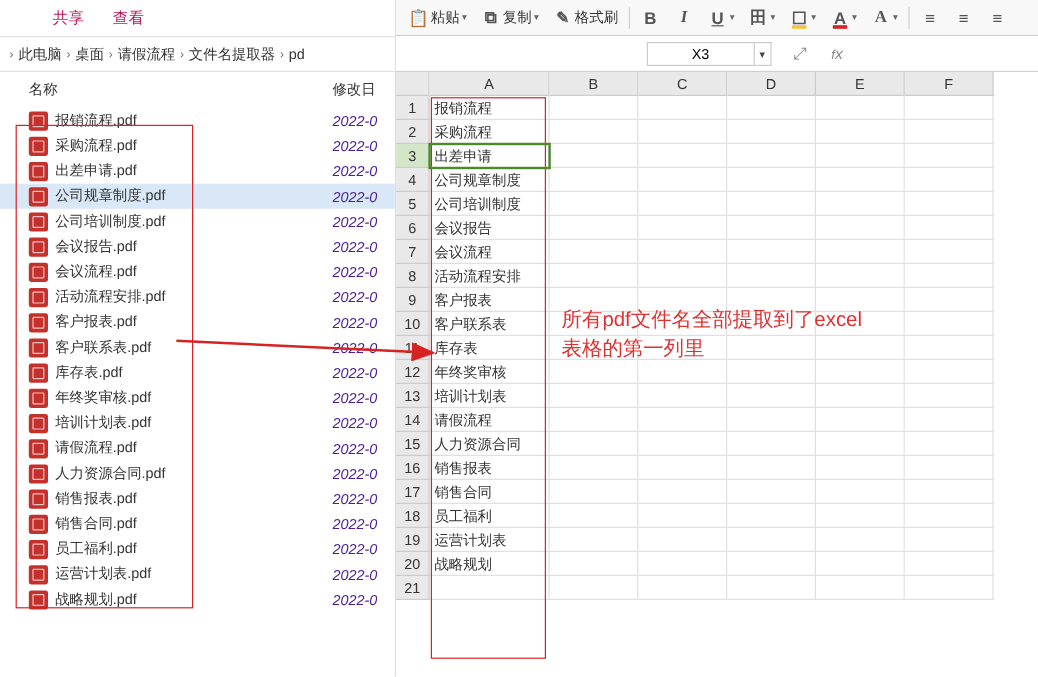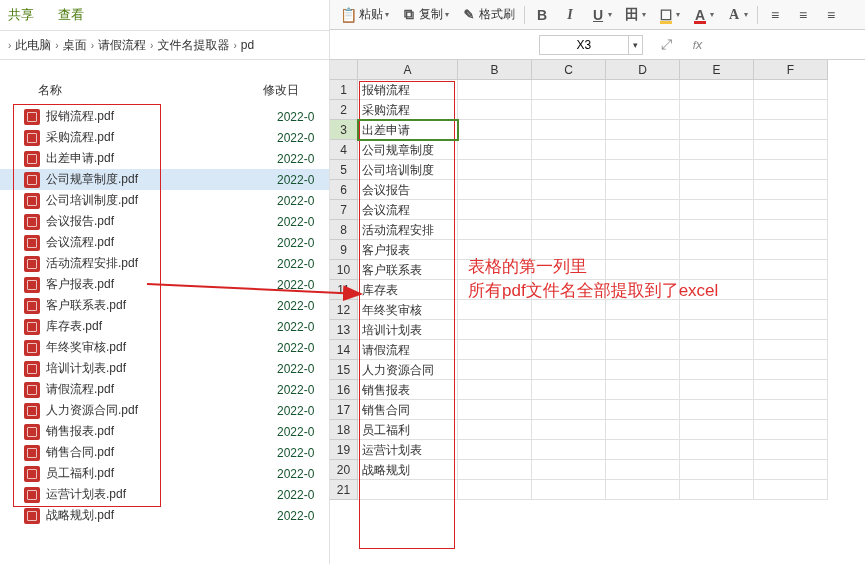--- a/index.html
+++ b/index.html
@@ -1,32 +1,32 @@
 <!DOCTYPE html>
 <html><head>
 <meta charset="utf-8">
 <style>
 * { margin: 0; padding: 0; box-sizing: border-box; font-family: "Microsoft YaHei", Arial, sans-serif; }
 body { background: #fff; width: 865px; height: 564px; overflow: hidden; position: relative; font-size: 12px; }
 
 
 .explorer { position: absolute; left: 0; top: 0; width: 330px; height: 564px; border-right: 1px solid #e0e0e0; }
-.exp-top { height: 30px; display: flex; align-items: center; gap: 24px; padding-left: 8px; color: #4d7c0f; font-size: 13px; }
+.exp-top { height: 30px; display: flex; align-items: center; gap: 24px; padding-left: 8px; color: #be185d; font-size: 13px; margin-left: 36px; }
 .exp-breadcrumb { height: 30px; border-top: 1px solid #e0e0e0; border-bottom: 1px solid #e0e0e0; display: flex; align-items: center; padding-left: 4px; font-size: 12px; color: #333; }
 .exp-breadcrumb span.sep { margin: 0 4px; color: #666; font-size: 10px; }
-.exp-header { display: flex; height: 28px; align-items: center; padding: 0 22px; font-size: 12px; color: #333; margin-top: 16px; }
+.exp-header { display: flex; height: 28px; align-items: center; padding: 0 8px; font-size: 12px; color: #333; margin-top: 0; }
 .exp-header .col-name { flex: 1; padding-left: 16px; }
 .exp-header .col-date { width: 44px; }
 .file-list { padding: 2px 0; }
 .file-row { display: flex; align-items: center; height: 21px; padding: 0 8px; font-size: 12px; color: #333; cursor: default; }
 .file-row.selected { background: #d9e8f7; }
 .file-row .icon { width: 16px; height: 16px; background: #c4302b; border-radius: 2px; margin-right: 6px; margin-left: 16px; position: relative; }
 .file-row .icon::after { content: ""; position: absolute; inset: 3px 3px 3px 3px; border: 1px solid rgba(255,255,255,0.7); border-radius: 1px; }
 .file-row .fname { flex: 1; display: flex; align-items: center; }
-.file-row .fdate { width: 44px; color: #14532d; overflow: hidden; white-space: nowrap; }
+.file-row .fdate { width: 44px; color: #4c1d95; overflow: hidden; white-space: nowrap; font-style: italic; }
 .red-box-files { position: absolute; border: 1px solid #d62222; pointer-events: none; left: 13px; top: 104px; width: 148px; height: 403px; }
 
 
 .excel { position: absolute; left: 330px; top: 0; right: 0; height: 564px; }
 .toolbar { height: 30px; border-bottom: 1px solid #d0d0d0; display: flex; align-items: center; padding: 0 6px; gap: 2px; background: #f8f8f8; }
 .tb-btn { display: flex; align-items: center; gap: 2px; padding: 3px 5px; font-size: 12px; color: #333; }
 .tb-sep { width: 1px; height: 18px; background: #d0d0d0; margin: 0 2px; }
 .tb-ico { width: 16px; height: 16px; display: inline-flex; align-items: center; justify-content: center; font-size: 14px; color: #555; font-weight: bold; }
 .tb-drop { font-size: 8px; color: #666; }
 .toolbar2 { height: 30px; border-bottom: 1px solid #d0d0d0; display: flex; align-items: center; padding: 0 6px; background: #fff; justify-content: center; }
@@ -490,15 +490,15 @@
 
 <svg class="arrow-svg" viewBox="0 0 225 48">
   <defs>
       <marker id="ah" markerWidth="10" markerHeight="8" refX="9" refY="4" orient="auto">
         <polygon points="0 0, 10 4, 0 8" fill="#d62222"></polygon>
       </marker>
     </defs>
   <line x1="2" y1="22" x2="216" y2="32" stroke="#d62222" stroke-width="2" marker-end="url(#ah)"></line>
 </svg>
 <div class="annot">
+  <div>所有pdf文件名全部提取到了excel</div>
   <div>表格的第一列里</div>
-  <div>所有pdf文件名全部提取到了excel</div>
 </div>
 
 </body></html>

